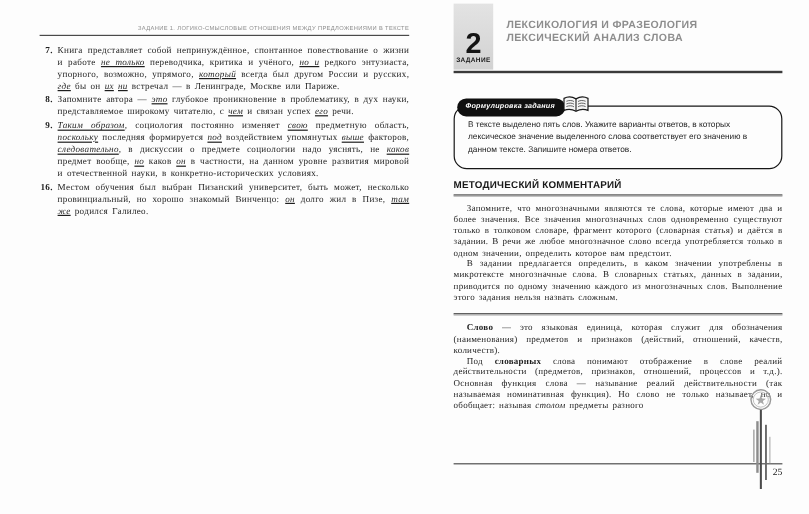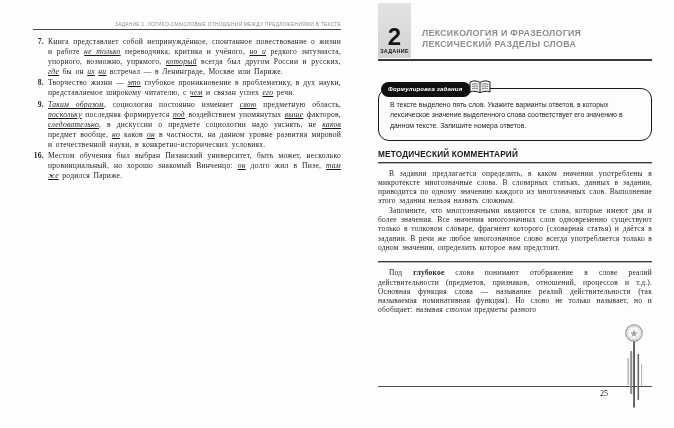--- a/index.html
+++ b/index.html
@@ -17,103 +17,104 @@
   .item-body u { text-underline-offset:1.2px;font-style:italic; }
 
   
   .right-page { position:absolute; left:378px; top:3px; width:274px; }
   .rp-header { position:relative; height:58px; }
   .task-num-box { position:absolute; left:0; top:0; width:33px; height:55px;
       background:linear-gradient(#e3e3e3,#d2d2d2);
       display:flex; flex-direction:column; align-items:center; justify-content:flex-end; padding-bottom:4px; }
   .task-number { font-family:"Liberation Sans", sans-serif; font-size:24px; font-weight:700; line-height:0.85; color:#141414; }
   .task-label { font-family:"Liberation Sans", sans-serif; font-size:5.4px; font-weight:700; letter-spacing:0.3px; color:#141414; margin-top:1px; }
-  .rp-title { position:absolute; left:44px; top:25px; font-family:"Liberation Sans", sans-serif; font-weight:700; font-size:8.8px; line-height:1.28; color:#8d8d8d; letter-spacing:0.3px; }
+  .rp-title { position:absolute; left:44px; top:12px; font-family:"Liberation Sans", sans-serif; font-weight:700; font-size:8.8px; line-height:1.28; color:#8d8d8d; letter-spacing:0.3px; }
   .rp-top-rule { position:absolute; left:0; bottom:0; width:100%; border-top:2px solid #3b3b3b; }
 
   .task-box { position:relative; margin-top:27px; border:1.4px solid #171717; border-radius:11px;
       padding:11px 12px 9px 11px; font-family:"Liberation Sans", sans-serif; font-size:6.9px; line-height:1.5; color:#222; }
   .badge { position:absolute; top:-7px; left:2px; background:#101010; color:#fff; font-style:italic; font-weight:700;
       font-size:6px; padding:2.5px 9px 3px 7px; border-radius:8px; letter-spacing:0.2px; font-family:"Liberation Sans", sans-serif; }
   .book-icon { position:absolute; top:-10px; left:88px; }
 
   .rp-sections { margin-top:9px; }
   .section { margin-bottom:9px; }
   .section-heading { font-family:"Liberation Sans", sans-serif; font-weight:700; font-size:8.2px; letter-spacing:0.2px; color:#191919; }
   .heading-rule { margin:2.5px 0 5px; border-top:1.5px solid #3a3a3a; border-bottom:1px solid #b3b3b3; height:2px; }
   .para { font-size:7.5px; line-height:1.24; letter-spacing:0.2px; word-spacing:1.1px; text-align:justify; text-indent:11px; color:#1f1f1f; }
   .para b { font-weight:700; }
   .para i { font-style:italic;font-family:Liberation Serif, serif; }
 
   .rp-footer-rule { position:absolute; left:378px; top:386px; width:274px; border-top:1.1px solid #4f4f4f; }
-  .page-number { position:absolute; left:600px; top:389px; font-size:8px; color:#222; }
+  .page-number { position:absolute; left:644px; top:389px; font-size:8px; color:#222; }
   .margin-decoration { position:absolute; left:619px; top:320px; }
 </style>
 </head>
 <body>
 
 <div class="left-page">
   <div class="lp-header">ЗАДАНИЕ 1. ЛОГИКО-СМЫСЛОВЫЕ ОТНОШЕНИЯ МЕЖДУ ПРЕДЛОЖЕНИЯМИ В ТЕКСТЕ</div>
   <div class="lp-rule"></div>
   <div class="items">
       <div class="item">
         <span class="item-number">7.</span>
         <div class="item-body"><span>Книга представляет собой непринуждённое, спонтанное повествование о жизни и работе </span><u>не только</u><span> переводчика, критика и учёного, </span><u>но и</u><span> редкого энтузиаста, упорного, возможно, упрямого, </span><u>который</u><span> всегда был другом России и русских, </span><u>где</u><span> бы он </span><u>их</u><span> </span><u>ни</u><span> встречал — в Ленинграде, Москве или Париже.</span></div>
       </div>
       <div class="item">
         <span class="item-number">8.</span>
-        <div class="item-body"><span>Творчество жизни — </span><u>это</u><span> глубокое проникновение в проблематику, в дух науки, представляемое широкому читателю, с </span><u>чем</u><span> и связан успех </span><u>его</u><span> речи.</span></div>
+        <div class="item-body"><span>Запомните автора — </span><u>это</u><span> глубокое проникновение в проблематику, в дух науки, представляемое широкому читателю, с </span><u>чем</u><span> и связан успех </span><u>его</u><span> речи.</span></div>
       </div>
       <div class="item">
         <span class="item-number">9.</span>
         <div class="item-body"><u>Таким образом</u><span>, социология постоянно изменяет </span><u>свою</u><span> предметную область, </span><u>поскольку</u><span> последняя формируется </span><u>под</u><span> воздействием упомянутых </span><u>выше</u><span> факторов, </span><u>следовательно</u><span>, в дискуссии о предмете социологии надо уяснять, не </span><u>каков</u><span> предмет вообще, </span><u>но</u><span> каков </span><u>он</u><span> в частности, на данном уровне развития мировой и отечественной науки, в конкретно-исторических условиях.</span></div>
       </div>
       <div class="item">
         <span class="item-number">16.</span>
-        <div class="item-body"><span>Местом обучения был выбран Пизанский университет, быть может, несколько провинциальный, но хорошо знакомый Винченцо: </span><u>он</u><span> долго жил в Пизе, </span><u>там же</u><span> родился Париже.</span></div>
+        <div class="item-body"><span>Местом обучения был выбран Пизанский университет, быть может, несколько провинциальный, но хорошо знакомый Винченцо: </span><u>он</u><span> долго жил в Пизе, </span><u>там же</u><span> родился Галилео.</span></div>
       </div>
     </div>
 </div>
 
 <div class="right-page">
 
   <div class="rp-header">
     <div class="task-num-box">
       <div class="task-number">2</div>
       <div class="task-label">ЗАДАНИЕ</div>
     </div>
     <div class="rp-title">
       <div>ЛЕКСИКОЛОГИЯ И ФРАЗЕОЛОГИЯ</div>
-      <div>ЛЕКСИЧЕСКИЙ РАЗДЕЛЫ СЛОВА</div>
+      <div>ЛЕКСИЧЕСКИЙ АНАЛИЗ СЛОВА</div>
     </div>
     <div class="rp-top-rule"></div>
   </div>
 
   <div class="task-box">
     <span class="badge">Формулировка задания</span>
     <span class="book-icon">
       <svg width="26" height="17" viewBox="0 0 26 17">
         <path d="M3,3 C6,1.4 10,1.6 13,3.4 C16,1.6 20,1.4 23,3 L23,13 C20,11.8 16,12 13,13.8 C10,12 6,11.8 3,13 Z" fill="#f5f5f5" stroke="#1a1a1a" stroke-width="1"></path>
         <line x1="13" y1="3.4" x2="13" y2="13.8" stroke="#1a1a1a" stroke-width="0.9"></line>
         <path d="M5,5.4 C7.4,4.4 9.8,4.6 11.3,5.6 M5,7.6 C7.4,6.6 9.8,6.8 11.3,7.8 M5,9.8 C7.4,8.8 9.8,9 11.3,10 M14.7,5.6 C16.2,4.6 18.6,4.4 21,5.4 M14.7,7.8 C16.2,6.8 18.6,6.6 21,7.6 M14.7,10 C16.2,9 18.6,8.8 21,9.8" fill="none" stroke="#2a2a2a" stroke-width="0.6"></path>
       </svg>
     </span>
     <div>В тексте выделено пять слов. Укажите варианты ответов, в которых лексическое значение выделенного слова соответствует его значению в данном тексте. Запишите номера ответов.</div>
   </div>
 
   <div class="rp-sections">
       <div class="section">
         <div class="section-heading">МЕТОДИЧЕСКИЙ КОММЕНТАРИЙ</div>
         <div class="heading-rule"></div>
+        <div class="para"><span>Запомните, что многозначными являются те слова, которые имеют два и более значения. Все значения многозначных слов одновременно существуют только в толковом словаре, фрагмент которого (словарная статья) и даётся в задании. В речи же любое многозначное слово всегда употребляется только в одном значении, определить которое вам предстоит.</span></div>
         <div class="para"><span>В задании предлагается определить, в каком значении употреблены в микротексте многозначные слова. В словарных статьях, данных в задании, приводится по одному значению каждого из многозначных слов. Выполнение этого задания нельзя назвать сложным.</span></div>
-        <div class="para"><span>Запомните, что многозначными являются те слова, которые имеют два и более значения. Все значения многозначных слов одновременно существуют только в толковом словаре, фрагмент которого (словарная статья) и даётся в задании. В речи же любое многозначное слово всегда употребляется только в одном значении, определить которое вам предстоит.</span></div>
       </div>
       <div class="section">
         <div class="heading-rule"></div>
-        <div class="para"><span>Под </span><b>глубокое</b><span> слова понимают отображение в слове реалий действительности (предметов, признаков, отношений, процессов и т.д.). Основная функция слова — называние реалий действительности (так называемая номинативная функция). Но слово не только называет, но и обобщает: называя </span><i>столом</i><span> предметы разного</span></div>
+        <div class="para"><b>Слово</b><span> — это языковая единица, которая служит для обозначения (наименования) предметов и признаков (действий, отношений, качеств, количеств).</span></div>
+        <div class="para"><span>Под </span><b>словарных</b><span> слова понимают отображение в слове реалий действительности (предметов, признаков, отношений, процессов и т.д.). Основная функция слова — называние реалий действительности (так называемая номинативная функция). Но слово не только называет, но и обобщает: называя </span><i>столом</i><span> предметы разного</span></div>
       </div>
     </div>
 </div>
 
 <div class="rp-footer-rule"></div>
 <div class="page-number">25</div>
 
 <div class="margin-decoration">
   <svg width="40" height="100" viewBox="0 0 40 100">
     <circle cx="15" cy="13" r="8.2" fill="none" stroke="#9a9a9a" stroke-width="1.2"></circle>

